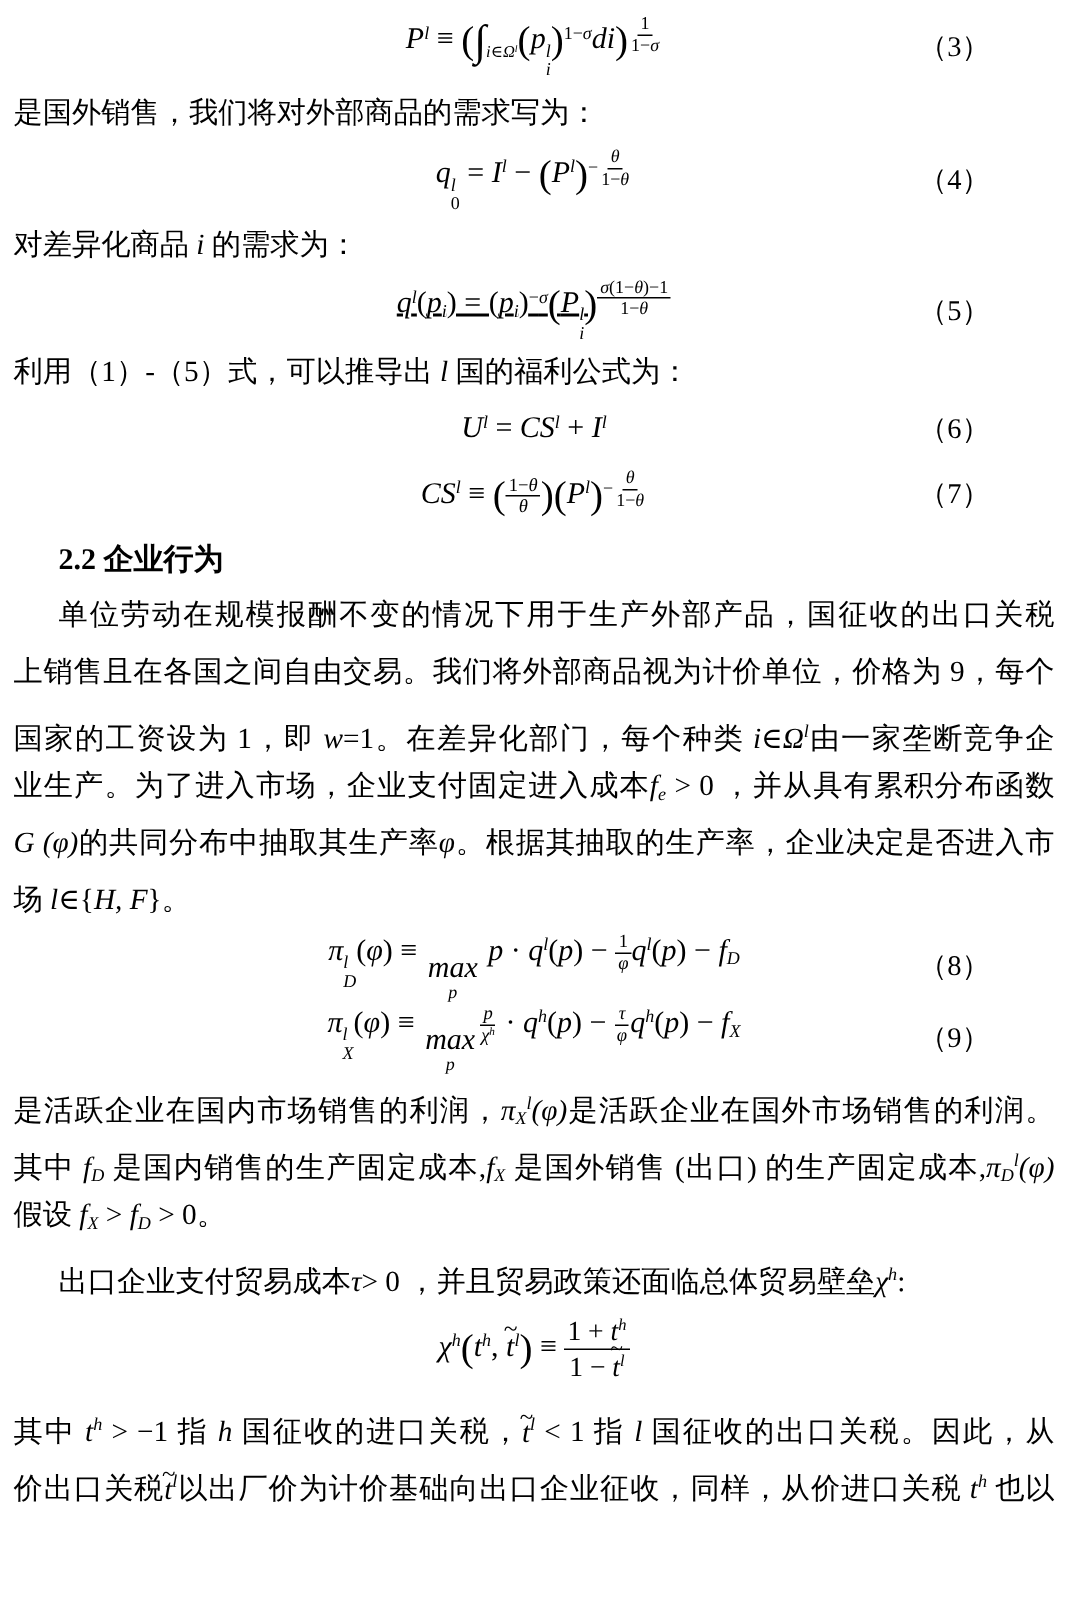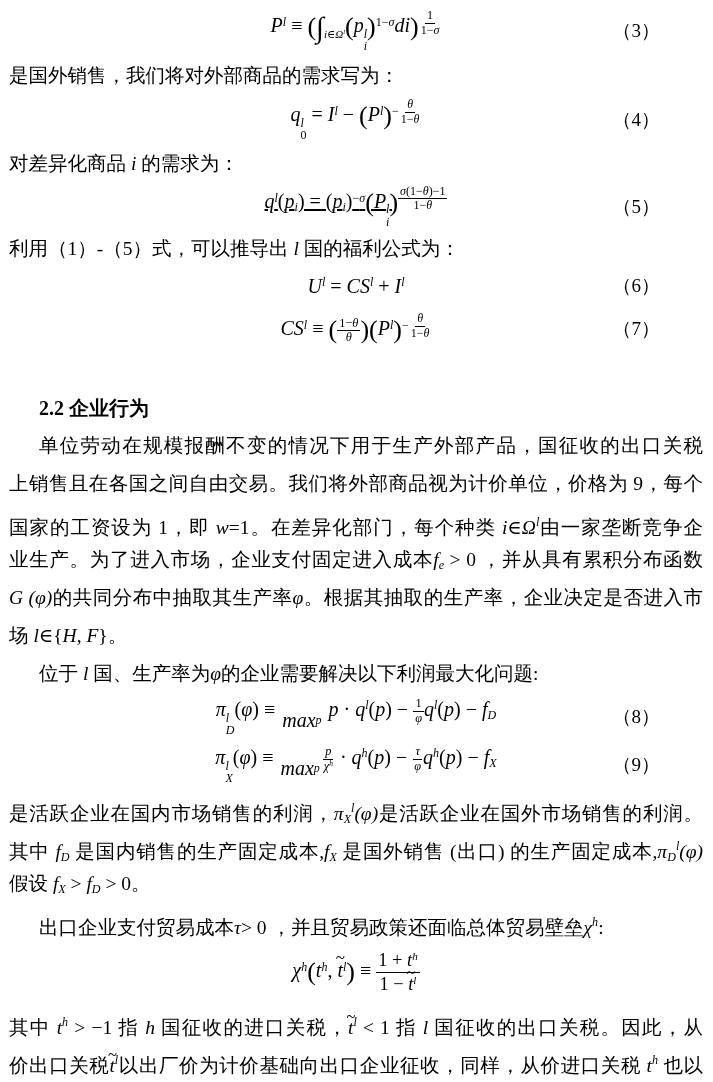--- a/index.html
+++ b/index.html
@@ -14,21 +14,20 @@
   }
   .line.justify{
     white-space:normal;
     text-align:justify;text-align-last:justify;text-justify:inter-character;
     overflow:hidden;
   }
   .line.indent{text-indent:30px;}
   .heading{
     font-size:20px;font-weight:bold;line-height:38px;height:38px;
     padding-left:30px;
-    margin-top:35px;
   }
   .line i, .eq i{font-style:italic;}
   .line sup{font-size:0.62em;vertical-align:super;}
   .line sub{font-size:0.62em;vertical-align:-0.25em;}
 
   .eqrow{
     position:relative;display:flex;align-items:center;justify-content:center;
   }
   .eqrow.eq-3{height:52px;}
   .eqrow.eq-4{height:50px;}
@@ -56,21 +55,21 @@
   .fr.big{font-size:0.62em;vertical-align:middle;}
   .fr.disp{font-size:0.92em;line-height:1.25;vertical-align:middle;}
   
   .ss{
     display:inline-flex;flex-direction:column;align-items:flex-start;
     font-size:0.6em;line-height:1.05;vertical-align:-0.45em;
   }
   .ss .t,.ss .b{display:block;}
   
   .un{
-    display:inline-flex;flex-direction:row;align-items:center;
+    display:inline-flex;flex-direction:column;align-items:center;
     line-height:1;vertical-align:-0.55em;margin:0 2px;
   }
   .un .uu{font-size:0.6em;}
   
   .bp{font-size:1.3em;font-style:normal;vertical-align:-0.12em;}
   
   .intg{font-size:1.45em;vertical-align:-0.15em;}
   .is{font-size:0.55em !important;vertical-align:-0.55em !important;}
   
   .ot{position:relative;display:inline-block;}
@@ -130,21 +129,20 @@
           </span></sup></span>
       <span class="eqnum">（7）</span>
     </div>
     <div class="heading">2.2 企业行为</div>
     <div class="line indent justify">单位劳动在规模报酬不变的情况下用于生产外部产品，国征收的出口关税</div>
     <div class="line justify">上销售且在各国之间自由交易。我们将外部商品视为计价单位，价格为 9，每个</div>
     <div class="line justify">国家的工资设为 1，即 <i>w</i>=1。在差异化部门，每个种类 <i>i</i>∈<i>Ω</i><sup><i>l</i></sup>由一家垄断竞争企</div>
     <div class="line justify">业生产。为了进入市场，企业支付固定进入成本<i>f</i><sub><i>e</i></sub> &gt; 0 ，并从具有累积分布函数</div>
     <div class="line justify"><i>G (φ)</i>的共同分布中抽取其生产率<i>φ</i>。根据其抽取的生产率，企业决定是否进入市</div>
     <div class="line">场 <i>l</i>∈{<i>H, F</i>}。</div>
-    <div class="line indent">位于 <i>l</i> 国、生产率为<i>φ</i>的企业需要解决以下利润最大化问题:</div>
     <div class="eqrow eq-8">
       <span class="eq"><i>π</i><span class="ss">
           <span class="t"><i>l</i></span>
           <span class="b"><i>D</i></span>
         </span>(<i>φ</i>) ≡ <span class="un">
           <span class="um"><i>max</i></span>
           <span class="uu"><i>p</i></span>
         </span> <i>p</i> · <i>q</i><sup><i>l</i></sup>(<i>p</i>) − <span class="fr big">
           <span class="fn">1</span>
           <span class="fd"><i>φ</i></span>

